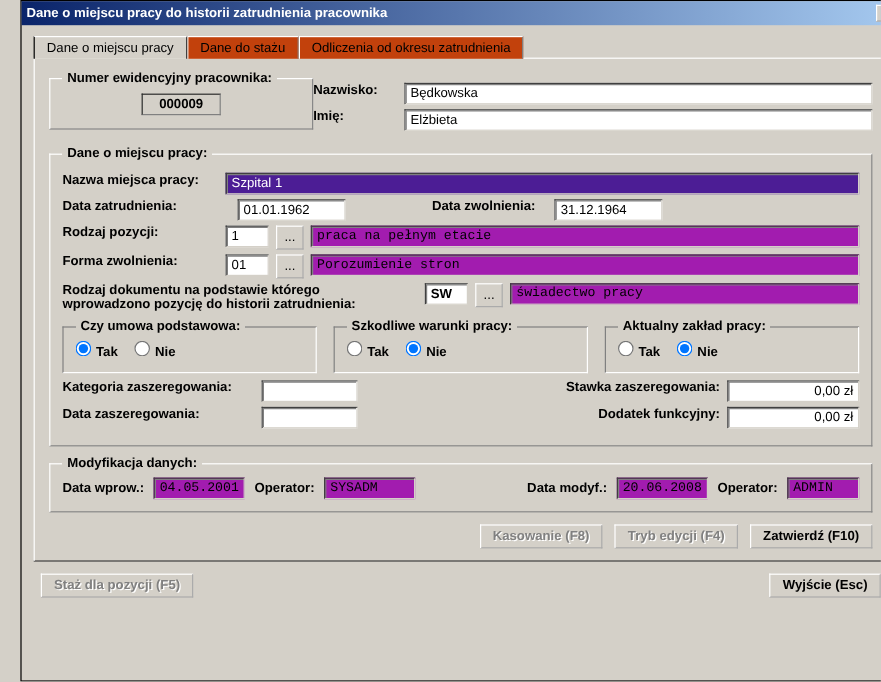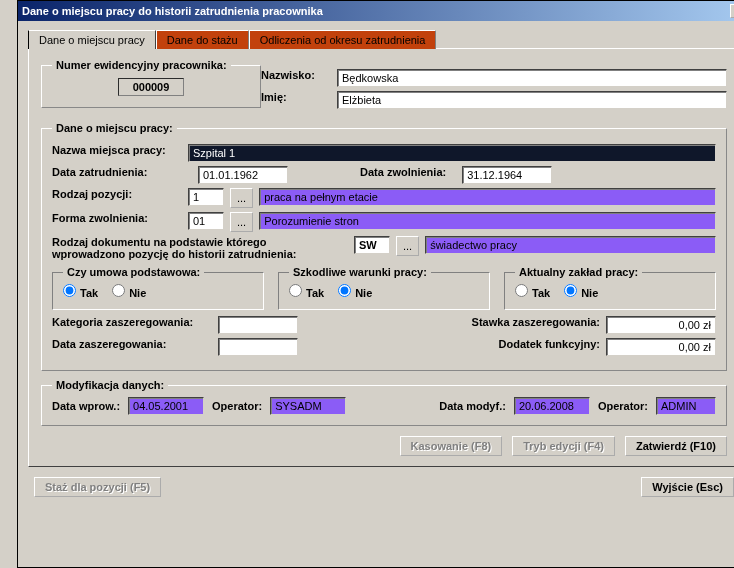--- a/index.html
+++ b/index.html
@@ -19,22 +19,22 @@
   .tab-panel { border: 1px solid #fff; border-right: 1px solid #404040; border-bottom: 1px solid #404040; padding: 10px 12px; background: #d4d0c8; }
   
   fieldset { border: 1px solid #888; border-top: 1px solid #fff; border-left: 1px solid #fff; padding: 6px 10px 10px; margin: 0 0 8px 0; }
   fieldset.inset { border: 1px solid #808080; border-bottom-color:#fff; border-right-color:#fff; padding: 6px 10px 10px; }
   legend { padding: 0 4px; font-weight: bold; }
   
   .row { display: flex; gap: 6px; margin: 4px 0; }
   .label { font-weight: bold; }
   
   .input-sunken { background: #fff; border: 1px solid #404040; border-top-color: #404040; border-left-color:#404040; border-right-color:#d4d0c8; border-bottom-color:#d4d0c8; box-shadow: inset 1px 1px 0 #808080; padding: 2px 4px; height: 18px; }
-  .input-gray { background: #8b5cf6; }
-  .input-sel { background: #0f172a; color: #fff; }
+  .input-gray { background: #a21caf; font-family: Liberation Mono, monospace; }
+  .input-sel { background: #4c1d95; color: #fff; }
   
   .btn { background: #d4d0c8; border: 1px outset #fff; padding: 3px 10px; font-weight: bold; cursor: pointer; }
   .btn.small { padding: 1px 6px; height: 20px; font-weight: normal; }
   .btn:disabled, .btn.disabled { color: #808080; text-shadow: 1px 1px 0 #fff; }
   
   .radio-group { display: flex; gap: 14px; align-items: center; }
   input[type=radio] { margin: 0 4px 0 0; }
   
   .right { text-align: right; }
   .flex1 { flex: 1; }

